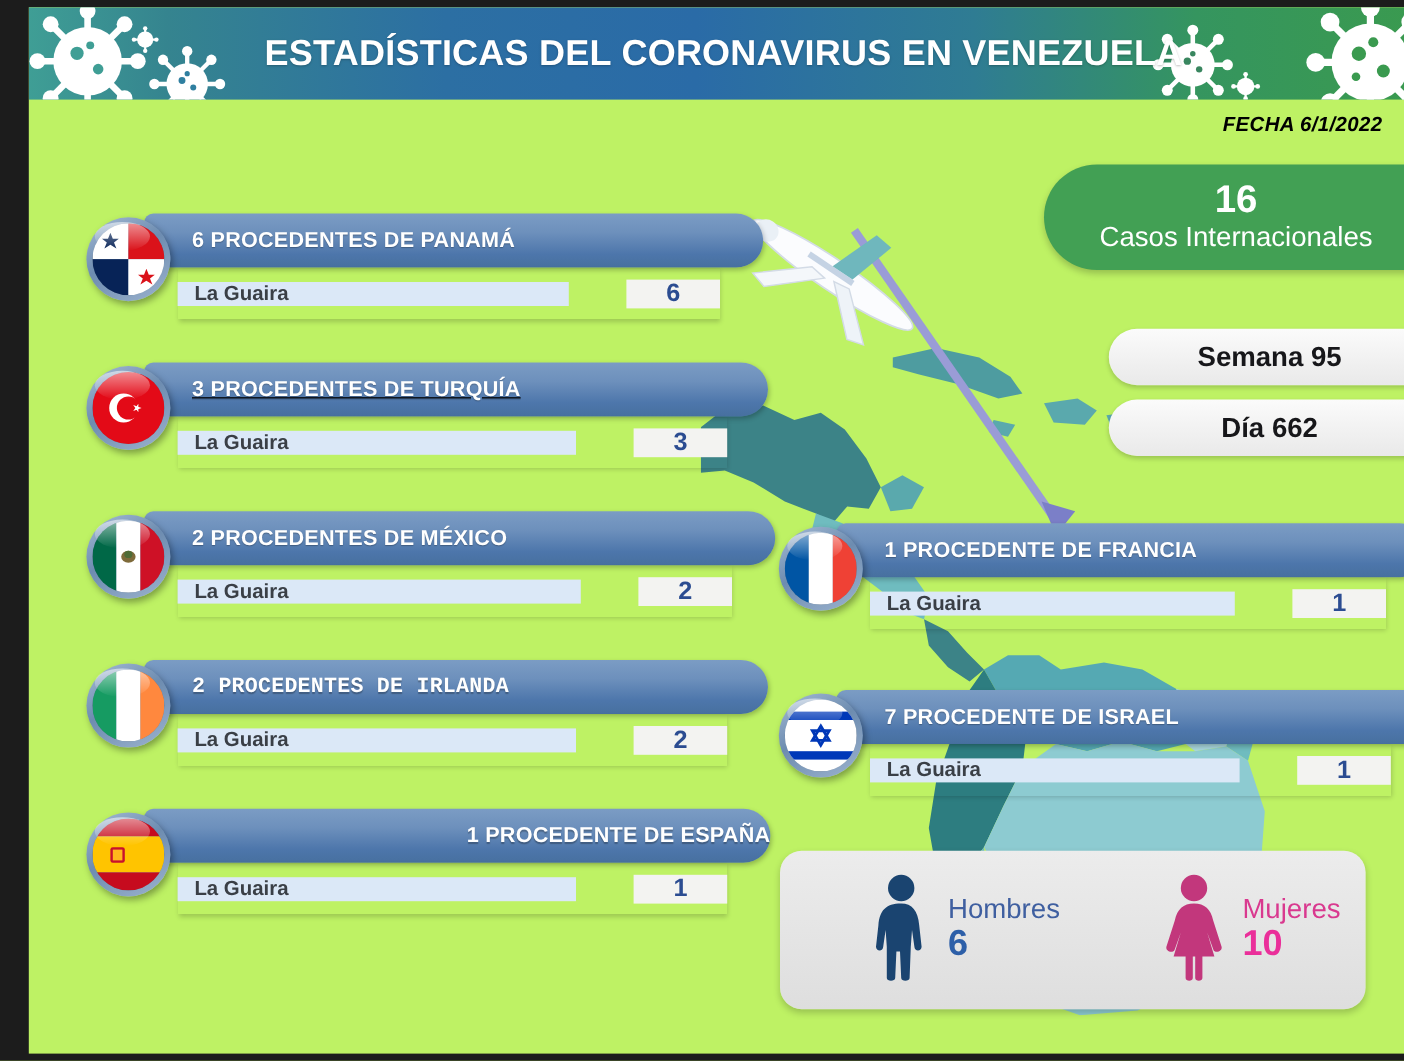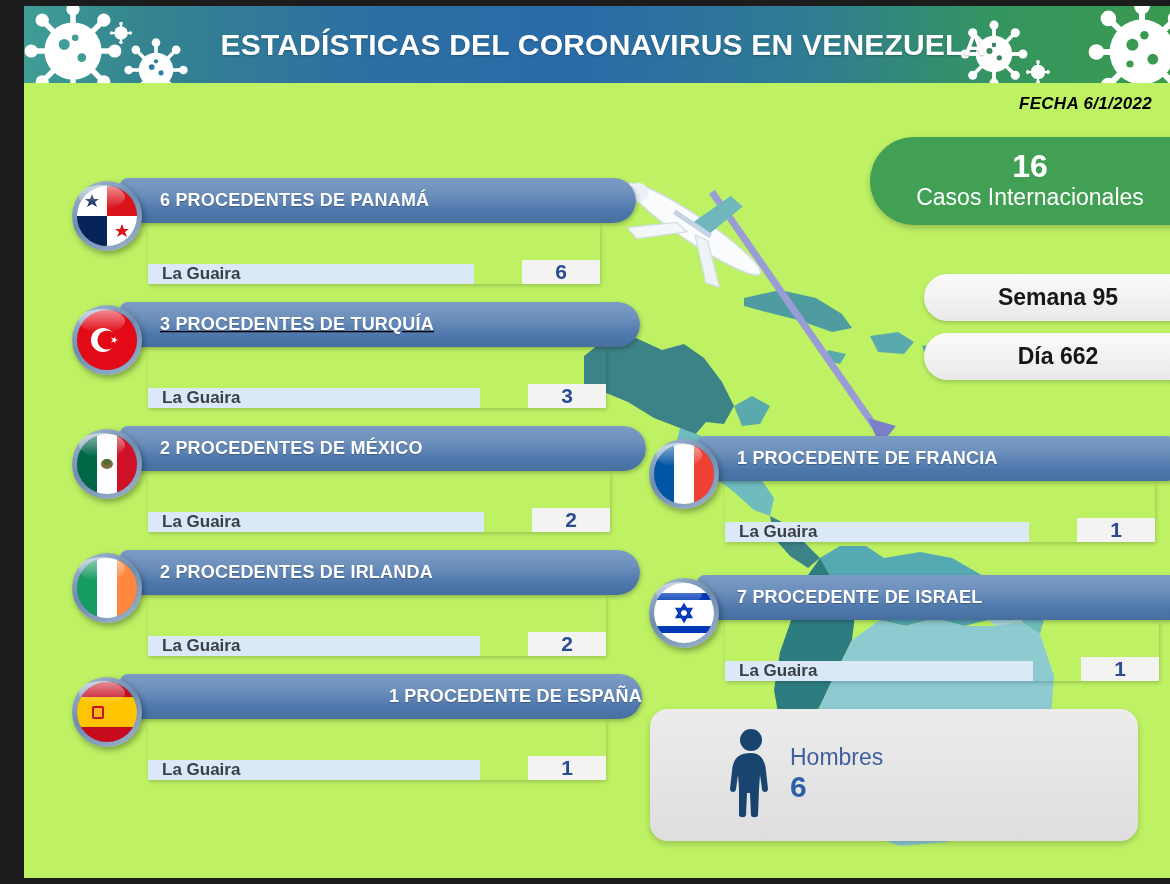--- a/index.html
+++ b/index.html
@@ -55,22 +55,22 @@
     border-radius:8px 23px 23px 8px;
     box-shadow:1px 2px 4px rgba(0,0,0,.25);
     display:flex;align-items:center;
   }
   .card .hdr span{
     color:#ffffff;font-size:18px;font-weight:bold;letter-spacing:.2px;
     margin-left:40px;white-space:nowrap;
     text-shadow:0 1px 1px rgba(0,0,0,.28);
   }
   .card .row{
-    position:absolute;left:76px;top:46px;height:60px;
-    display:flex;align-items:flex-end;
+    position:absolute;left:76px;top:46px;height:42px;
+    display:flex;align-items:center;
     box-shadow:1px 2px 4px rgba(0,0,0,.18);
     gap:48px;
   }
   .card .row .place{
     flex:1;background:#dbe8f7;display:flex;align-items:center;
     padding-left:14px;color:#3a3f46;font-size:17px;font-weight:bold;
   }
   .card .row .num{
     width:78px;background:#f3f3f1;display:flex;align-items:center;justify-content:center;
     color:#2b4c91;font-size:21px;font-weight:bold;
@@ -401,21 +401,21 @@
           <rect x="40" width="20" height="60" fill="#ce1126"></rect>
           <ellipse cx="30" cy="30" rx="6" ry="5" fill="#7e6a3a"></ellipse>
           <ellipse cx="30" cy="28" rx="3.4" ry="3" fill="#4e6b36"></ellipse>
         </svg>
       </div>
       <div class="gloss"></div>
     </div>
   </div>
 
   <div class="card" style="left:48px;top:544px;">
-    <div class="hdr" style="width:520px;">
+    <div class="hdr" style="width:520px;font-family:Liberation Mono, monospace;">
       <span>2 PROCEDENTES DE IRLANDA</span>
     </div>
     <div class="row" style="width:458px;">
       <div class="place">La Guaira</div>
       <div class="num">2</div>
     </div>
     <div class="flagbadge">
       <div class="disc">
         <svg viewBox="0 0 60 60">
           <rect x="0" width="20" height="60" fill="#169b62"></rect>
@@ -507,15 +507,27 @@
         <svg width="50" height="92" viewBox="0 0 50 92">
           <circle cx="25" cy="13" r="11" fill="#1a4470"></circle>
           <path d="M25 26 C12 26 7 32 6 44 L4 62 C4 66 10 66 10 62 L12 48 L13 62 L13 88 C13 91 20 91 20 88 L21 66 L24 66 L25 88 C25 91 32 91 32 88 L33 62 L34 48 L36 62 C36 66 42 66 42 62 L40 44 C39 32 34 26 25 26 Z" fill="#1a4470"></path>
         </svg>
       </span>
       <span class="gtext">
         <span class="gl" style="display:block">Hombres</span>
         <span class="gn" style="display:block">6</span>
       </span>
     </div>
+    <div class="gitem women">
+      <span>
+        <svg width="52" height="92" viewBox="0 0 52 92">
+          <circle cx="26" cy="13" r="11" fill="#c2377c"></circle>
+          <path d="M26 26 C17 26 12 31 10 40 L3 62 C2 66 9 68 10 64 L15 50 L9 70 L19 70 L19 88 C19 91 25 91 25 88 L25 70 L27 70 L27 88 C27 91 33 91 33 88 L33 70 L43 70 L37 50 L42 64 C43 68 50 66 49 62 L42 40 C40 31 35 26 26 26 Z" fill="#c2377c"></path>
+        </svg>
+      </span>
+      <span class="gtext">
+        <span class="gl" style="display:block">Mujeres</span>
+        <span class="gn" style="display:block">10</span>
+      </span>
+    </div>
   </div>
 
 </div>
 
 </body></html>

